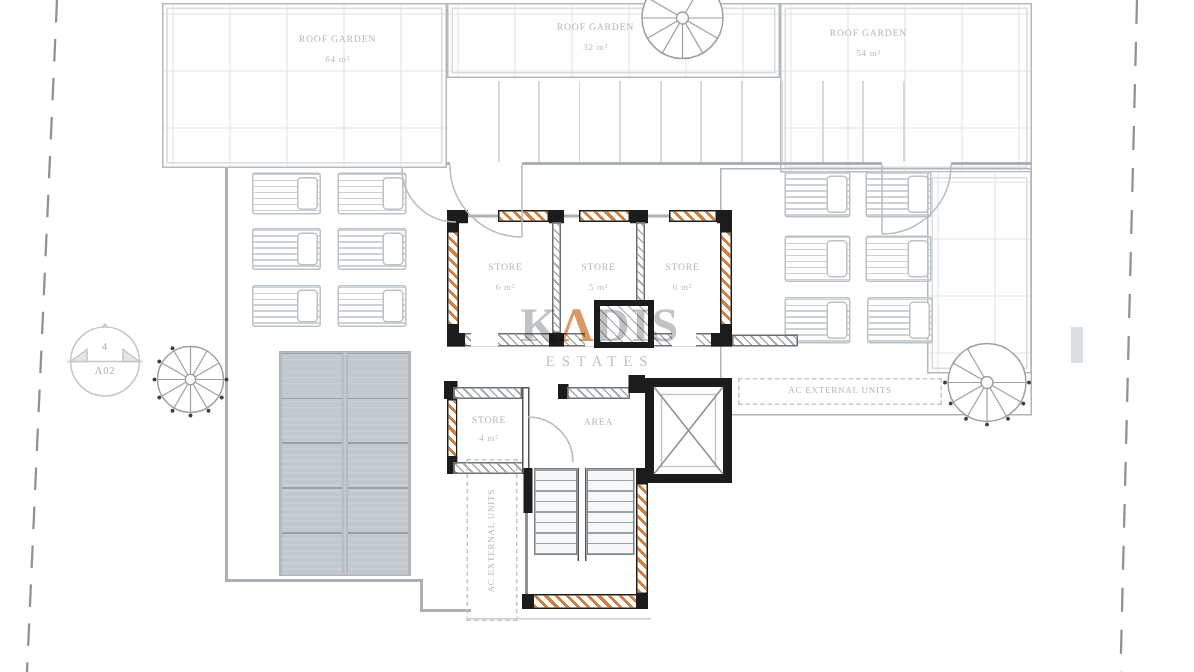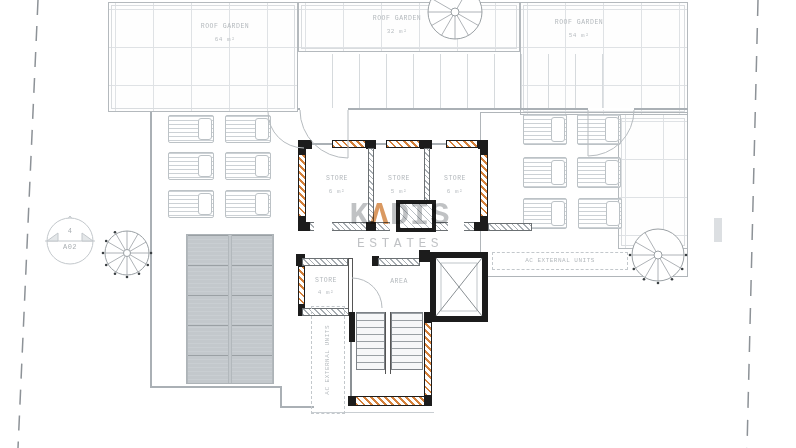--- a/index.html
+++ b/index.html
@@ -1,17 +1,17 @@
 <!DOCTYPE html>
 <html><head>
 <meta charset="utf-8">
 <style>
   html,body{margin:0;padding:0;background:#fff;}
   .canvas{position:relative;width:796px;height:448px;background:#ffffff;overflow:hidden;
-          font-family:Liberation Mono, monospace;}
+          font-family:Liberation Serif, serif;}
   .abs{position:absolute;box-sizing:border-box;}
   
   .tile-grid{background-color:#fefefe;
     background-image:linear-gradient(#dfe2e5 1px, transparent 1px),
                      linear-gradient(90deg,#dfe2e5 1px, transparent 1px);
     background-size:38px 38px;background-position:6px 6px;
     border:1px solid #b4b9bd;outline:1px solid #d9dcdf;outline-offset:-4px;}
   
   .hatch-orange{background:repeating-linear-gradient(45deg,#d4803a 0,#d4803a 2px,#ffffff 2px,#ffffff 5px);
     border:1px solid #1c1c1c;}
@@ -30,21 +30,21 @@
   .louver{flex:1;background:
     repeating-linear-gradient(to bottom,#9aa0a4 0,#9aa0a4 1px,transparent 1px,transparent 30px),
     repeating-linear-gradient(to bottom,#c9ced2 0,#c9ced2 1px,transparent 1px,transparent 4px);
     border-left:1px solid #b2b8bc;border-right:1px solid #b2b8bc;}
   .stair{background:#f6f7f8;border:1px solid #7d8periodic287;border:1px solid #7d8287;
     background-image:repeating-linear-gradient(to bottom,#9aa0a4 0,#9aa0a4 1px,transparent 1px,transparent 7px);}
   .dashed-box{border:1px dashed #c3c8cc;display:flex;align-items:center;justify-content:center;}
   .wm{display:flex;flex-direction:column;align-items:center;mix-blend-mode:multiply;}
   .wm-big{font-size:32px;font-weight:600;letter-spacing:1px;color:rgba(140,144,148,.55);line-height:1;}
   .wm-big .lam{color:rgba(209,128,58,.8);}
-  .wm-sub{font-size:13px;letter-spacing:4.5px;color:rgba(150,154,158,.6);margin-top:4px;}
+  .wm-sub{font-size:10px;letter-spacing:4.5px;color:rgba(150,154,158,.6);margin-top:4px;}
   svg{position:absolute;left:0;top:0;pointer-events:none;}
 </style>
 </head>
 <body>
 
 <div class="canvas">
 
   <div class="abs tile-grid" style="left:108px;top:2px;width:190px;height:110px;"></div>
   <div class="abs tile-grid" style="left:298px;top:2px;width:222px;height:50px;"></div>
   <div class="abs tile-grid" style="left:520px;top:2px;width:168px;height:113px;"></div>

